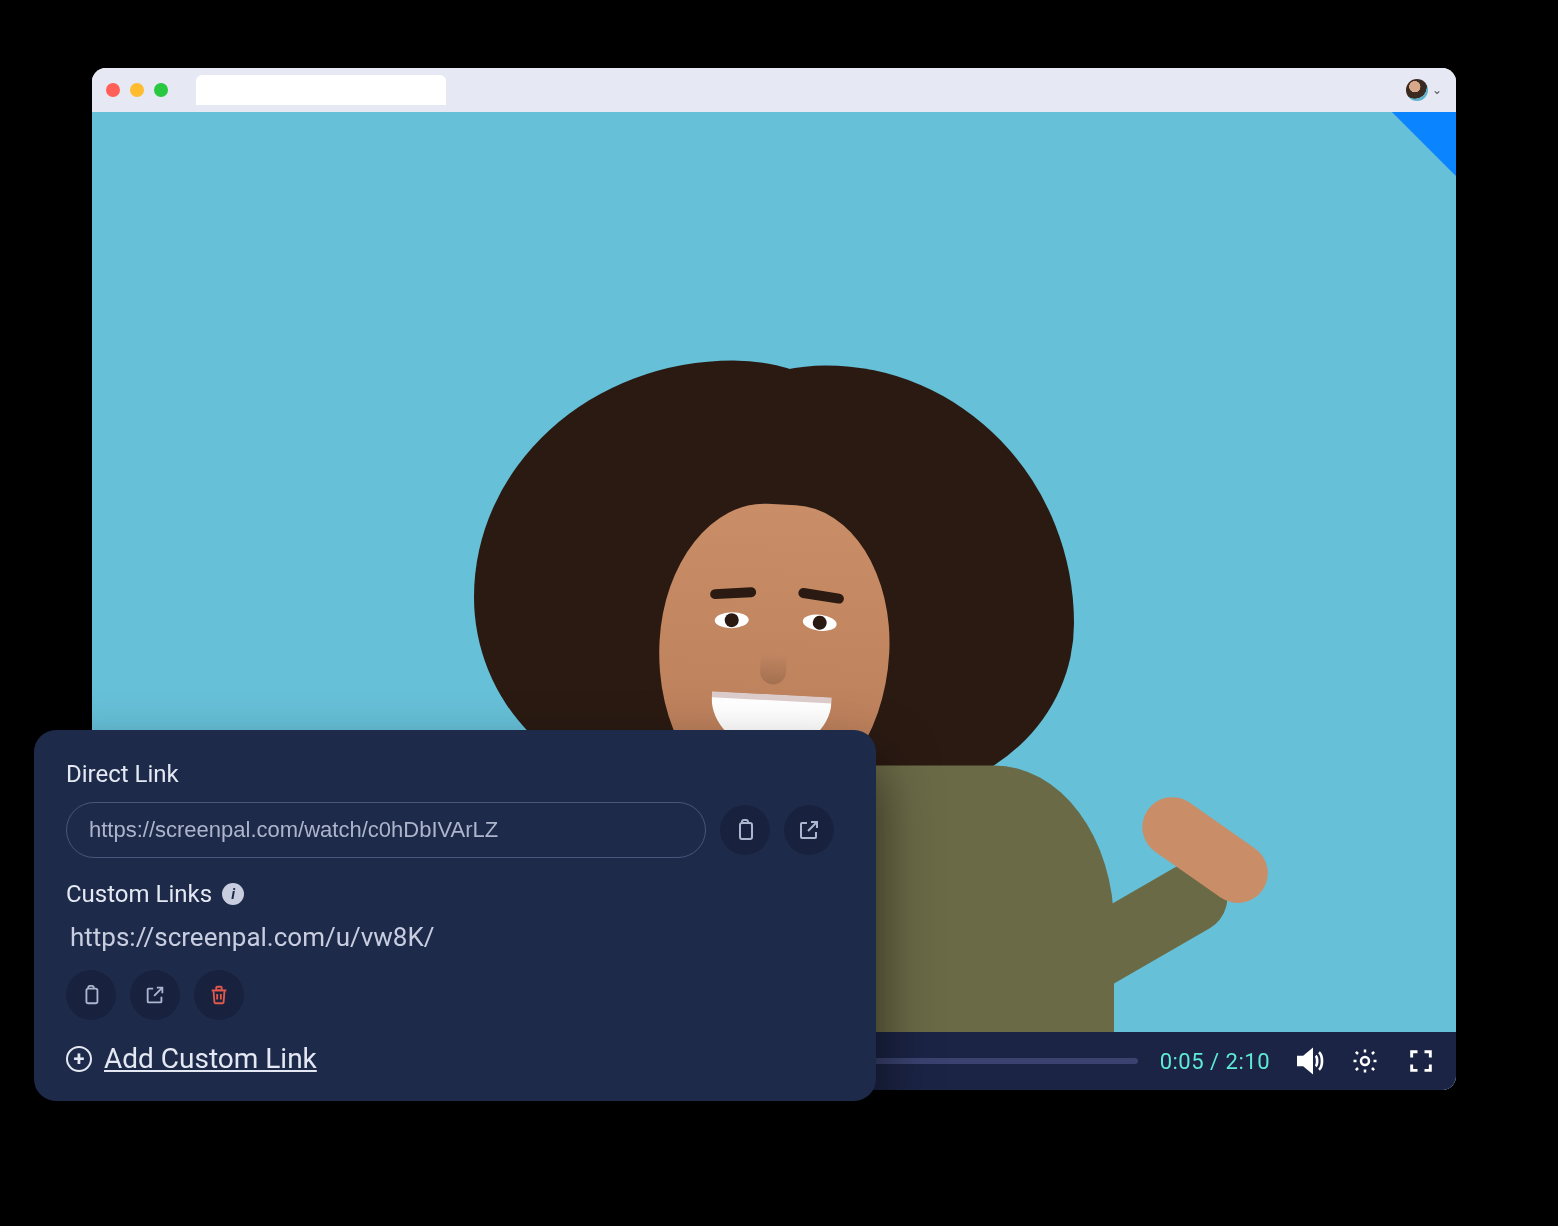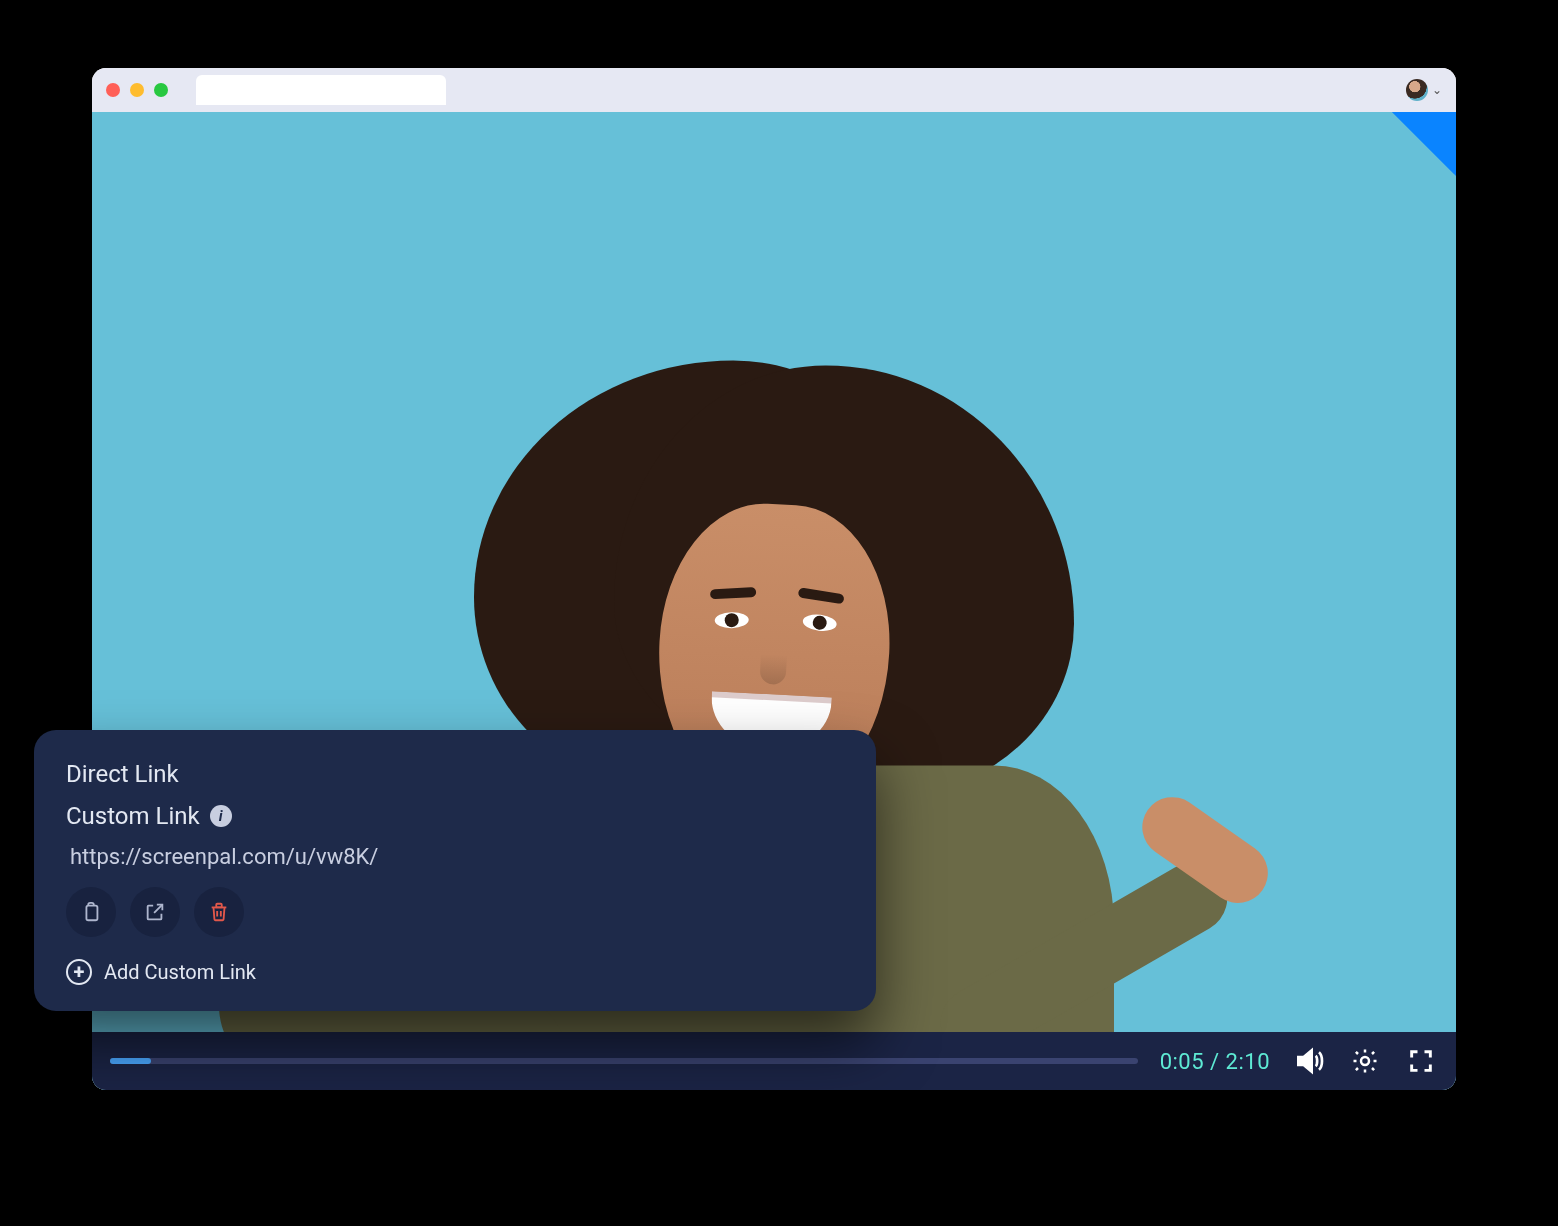--- a/index.html
+++ b/index.html
@@ -184,27 +184,27 @@
     outline:none;
   }
   .lp-input.short { width: 565px; }
   .icon-btn {
     width:50px; height:50px; border-radius:50%;
     background:#18223F; display:flex; align-items:center; justify-content:center;
     cursor:pointer;
   }
   .icon-btn svg { stroke:#AEB6CE; }
   .icon-btn.danger svg { stroke:#E2584B; }
-  .base-url { font-size:22px; color:#C8CEE0; margin: 4px 0 18px 4px;}
+  .base-url { font-size:26px; color:#C8CEE0; margin: 4px 0 18px 4px;}
   .add-row { display:flex; align-items:center; gap:12px; margin-top:20px; cursor:pointer;}
   .add-row .plus-circ{
     width:26px; height:26px; border-radius:50%; border:2.5px solid #E3E8F2;
     display:flex; align-items:center; justify-content:center; font-size:20px; line-height:1; font-weight:700;
   }
-  .add-row .lbl{ font-size:20px; }
+  .add-row .lbl{ font-size:28px;text-decoration:underline; }
   .info-dot{
     width:22px;height:22px;border-radius:50%;background:#C8CEE0;color:#1E2A4A;
     display:inline-flex;align-items:center;justify-content:center;font-style:italic;font-weight:700;font-size:15px;
   }
 </style>
 </head>
 <body>
 
 <div class="browser-window">
   <div class="title-bar">
@@ -273,23 +273,39 @@
         </svg>
       </div>
     </div>
   </div>
 </div>
 
 <div class="link-panel">
 
   <div class="lp-label">Direct Link</div>
 
+  <div class="lp-row">
+    <input class="lp-input" type="text" readonly="" value="https://screenpal.com/watch/c0hDbIVArLZ" style="">
+    <div class="icon-btn">
+      <svg width="24" height="24" viewBox="0 0 24 24" fill="none" stroke-width="2">
+        <rect x="7" y="5" width="12" height="16" rx="2"></rect>
+        <path d="M9 5V4a2 2 0 0 1 2-2h2a2 2 0 0 1 2 2v1"></path>
+      </svg>
+    </div>
+    <div class="icon-btn">
+      <svg width="24" height="24" viewBox="0 0 24 24" fill="none" stroke-width="2">
+        <path d="M14 4h6v6"></path>
+          <path d="M20 4 11 13"></path>
+        <path d="M19 14v5a1 1 0 0 1-1 1H5a1 1 0 0 1-1-1V6a1 1 0 0 1 1-1h5"></path>
+      </svg>
+    </div>
+  </div>
 
   <div class="lp-label">
-    <span>Custom Link</span>
+    <span>Custom Links</span>
     <span class="info-dot">i</span>
   </div>
 
   <div class="base-url">https://screenpal.com/u/vw8K/</div>
 
   <div class="lp-row">
     <div class="icon-btn">
       <svg width="22" height="22" viewBox="0 0 24 24" fill="none" stroke-width="2">
         <rect x="7" y="5" width="12" height="16" rx="2"></rect>
         <path d="M9 5V4a2 2 0 0 1 2-2h2a2 2 0 0 1 2 2v1"></path>

